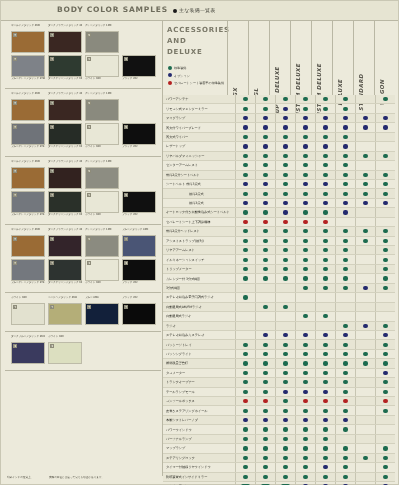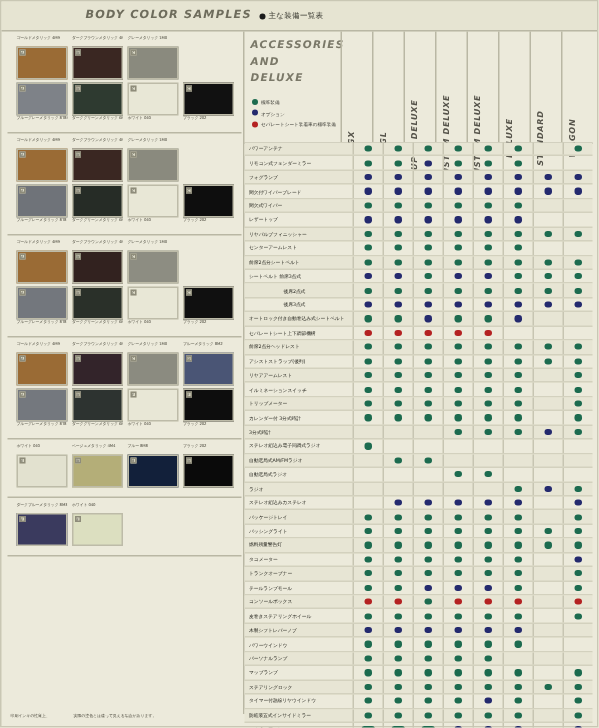--- a/index.html
+++ b/index.html
@@ -19,21 +19,21 @@
 
   
   .banner{
     position:absolute;left:0;right:0;top:0;height:20px;
     background:#e6e4d2;
     border-bottom:1px solid #b9b7a4;
     box-sizing:border-box;
   }
   .banner-left{
     position:absolute;left:56px;top:4px;
-    font-style:italic;font-weight:bold;
+    font-weight:bold;
     font-size:7.5px;letter-spacing:.8px;
     color:#6e6c5c;
     font-family:"DejaVu Sans","Liberation Sans",sans-serif;
     text-align:right;
   }
   .banner-right{
     position:absolute;left:172px;top:6px;
     font-size:5px;color:#3a3a32;letter-spacing:.2px;
   }
   .banner-right .dot{
@@ -89,21 +89,21 @@
     position:absolute;left:161px;top:20px;right:3px;bottom:8px;
     box-sizing:border-box;
     border-left:1px solid #b9b7a4;
   }
   .thead{
     position:relative;height:74px;
     border-bottom:1px solid #8e8c7a;
   }
   .title{
     position:absolute;left:4px;top:4px;
-    font-style:italic;font-weight:bold;
+    font-weight:bold;
     font-size:7px;line-height:11px;letter-spacing:.8px;
     color:#7a7868;
   }
   .legend{
     position:absolute;left:5px;top:44px;
     font-size:3.1px;line-height:7.5px;color:#2e2e28;
   }
   .legend .ld{
     display:inline-block;width:4px;height:4px;border-radius:50%;
     margin-right:2px;vertical-align:-.5px;

